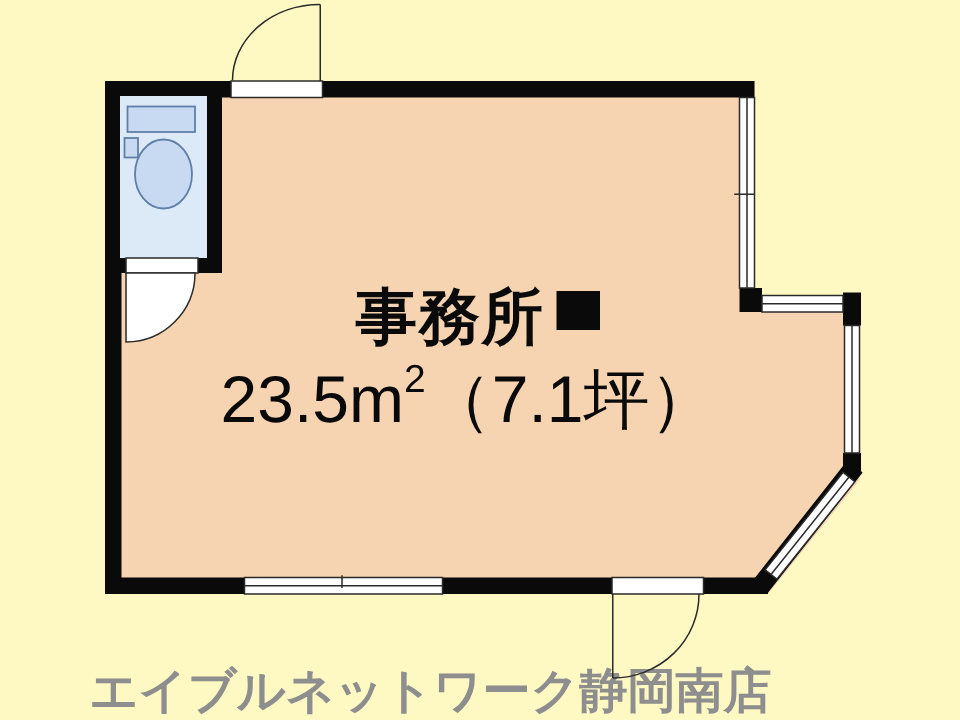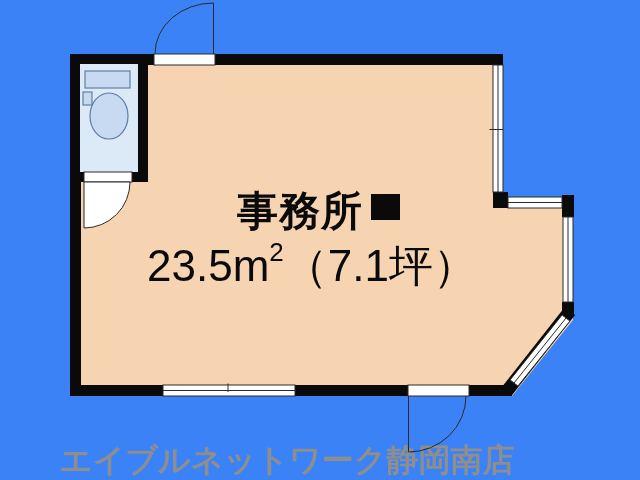--- a/index.html
+++ b/index.html
@@ -8,21 +8,21 @@
     width: 640px;
     height: 480px;
     background: #ffffff;
     overflow: hidden;
     font-family: "Liberation Sans", "DejaVu Sans", sans-serif;
   }
   #stage {
     position: relative;
     width: 640px;
     height: 480px;
-    background: #3b82f6;
+    background: #fef9c3;
   }
   svg { display: block; }
 
   
   .room-fill     { fill: var(--room-fill, #f6d4b1); }
   .toilet-fill   { fill: var(--toilet-fill, #dceaf8); }
   .wall          { fill: var(--wall, #0a0a0a); }
   .frame         { fill: #ffffff; stroke: var(--line, #2a2a2a); stroke-width: 1; }
   .thinline      { stroke: var(--line, #2a2a2a); stroke-width: 1; fill: none; }
   .backbone      { stroke: var(--wall, #0a0a0a); stroke-width: 13; fill: none; }

